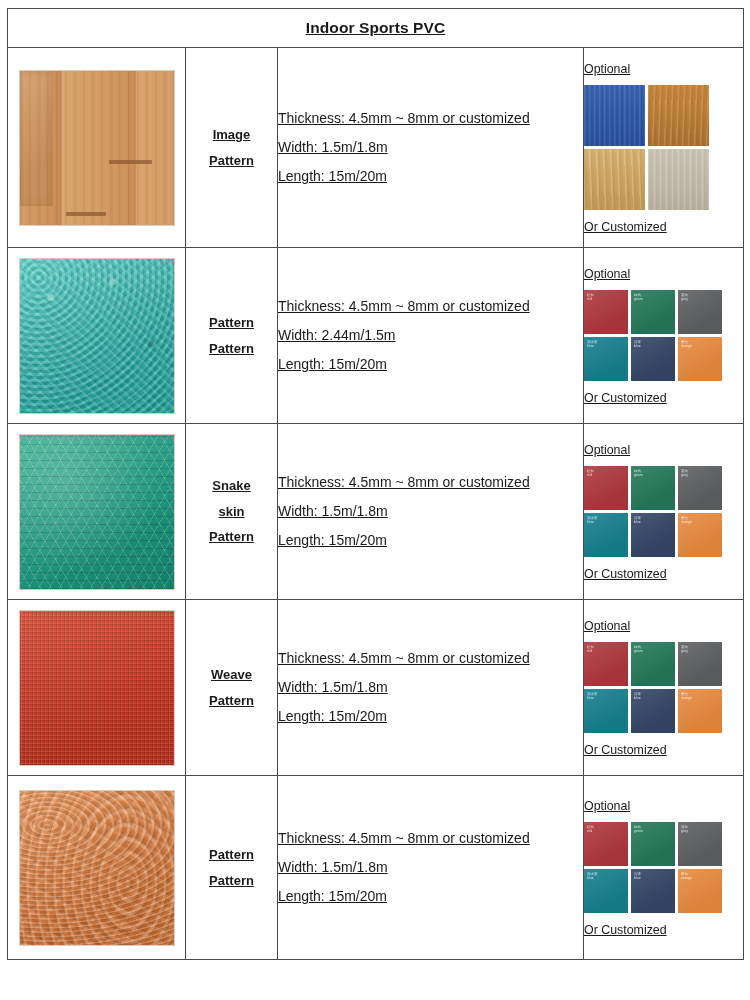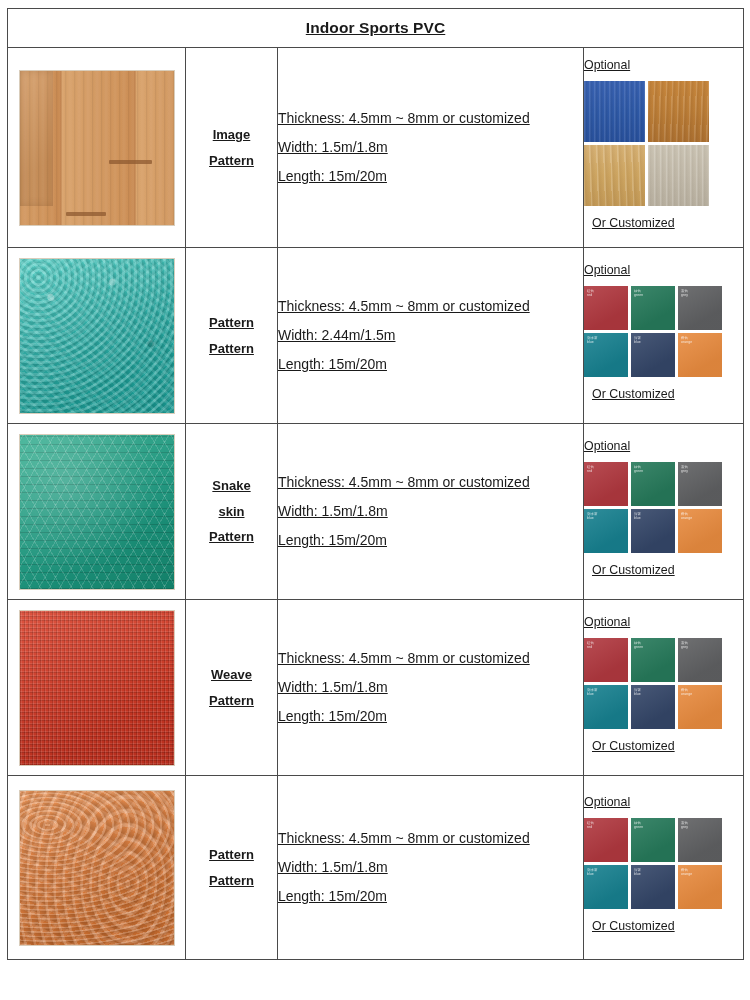--- a/index.html
+++ b/index.html
@@ -155,21 +155,21 @@
 
   
   .color-cell {
     padding: 9px 0 9px 11px;
     vertical-align: top;
   }
   .opt-label {
     font-size: 12.4px;
     margin-bottom: 9px;
   }
-  .opt-label.bottom { margin: 8px; }
+  .opt-label.bottom { margin: 0; }
 
   .swatch-grid {
     display: grid;
     gap: 3px;
     margin-bottom: 10px;
   }
   .grid-2 {
     grid-template-columns: repeat(2, 61px);
     grid-auto-rows: 61px;
   }

